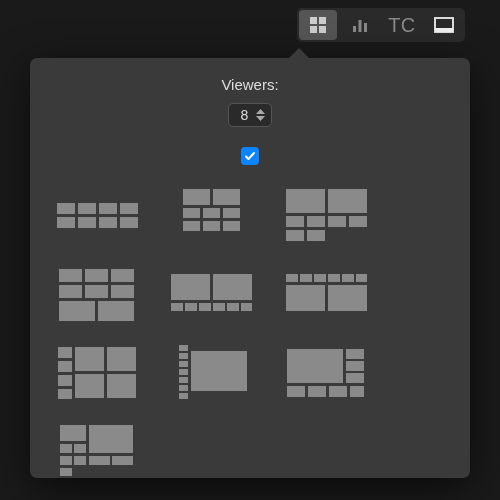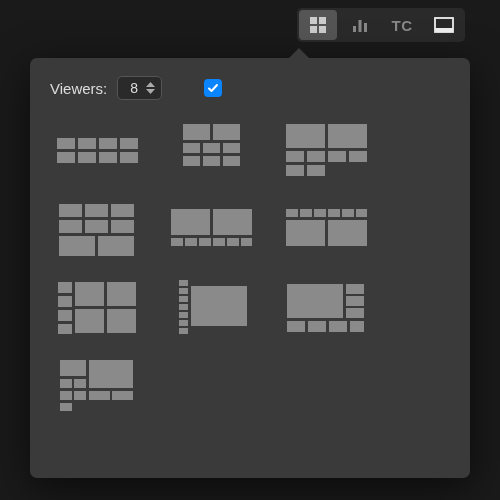--- a/index.html
+++ b/index.html
@@ -32,22 +32,22 @@
     color: #888;
   }
   .toolbar-btn.active {
     background: #555;
     color: #ccc;
   }
   .toolbar-btn.last {
     color: #eee;
   }
   .tc-label {
-    font-size: 15px;
-    font-weight: 700;
+    font-size: 20px;
+    font-weight: 400;
     letter-spacing: 0.5px;
   }
   .popover {
     position: absolute;
     top: 58px;
     left: 30px;
     width: 440px;
     height: 420px;
     background: #3a3a3a;
     border-radius: 7px;
@@ -65,20 +65,21 @@
     border-right: 11px solid transparent;
     border-bottom: 11px solid #3a3a3a;
   }
   .controls {
     display: flex;
     align-items: center;
     gap: 10px;
     color: #ddd;
     font-size: 15px;
     margin-bottom: 18px;
+    flex-direction: column;
   }
   .stepper {
     display: flex;
     align-items: center;
     background: #2a2a2a;
     border: 1px solid #555;
     border-radius: 5px;
     height: 24px;
     padding: 0 6px 0 12px;
     gap: 8px;

